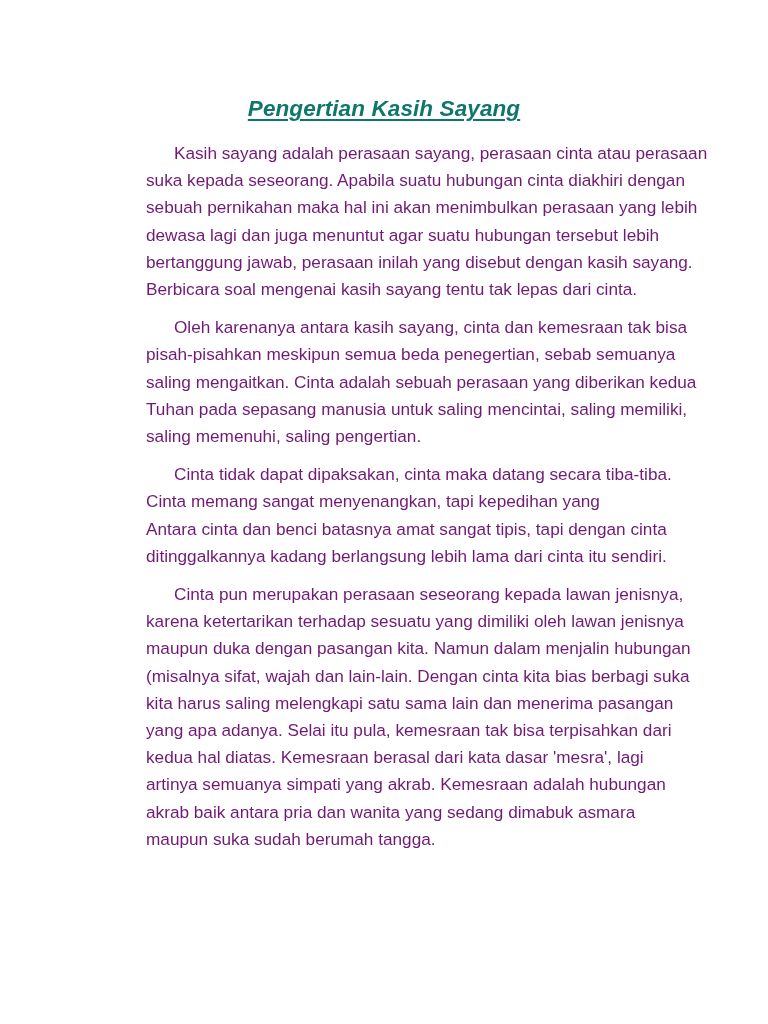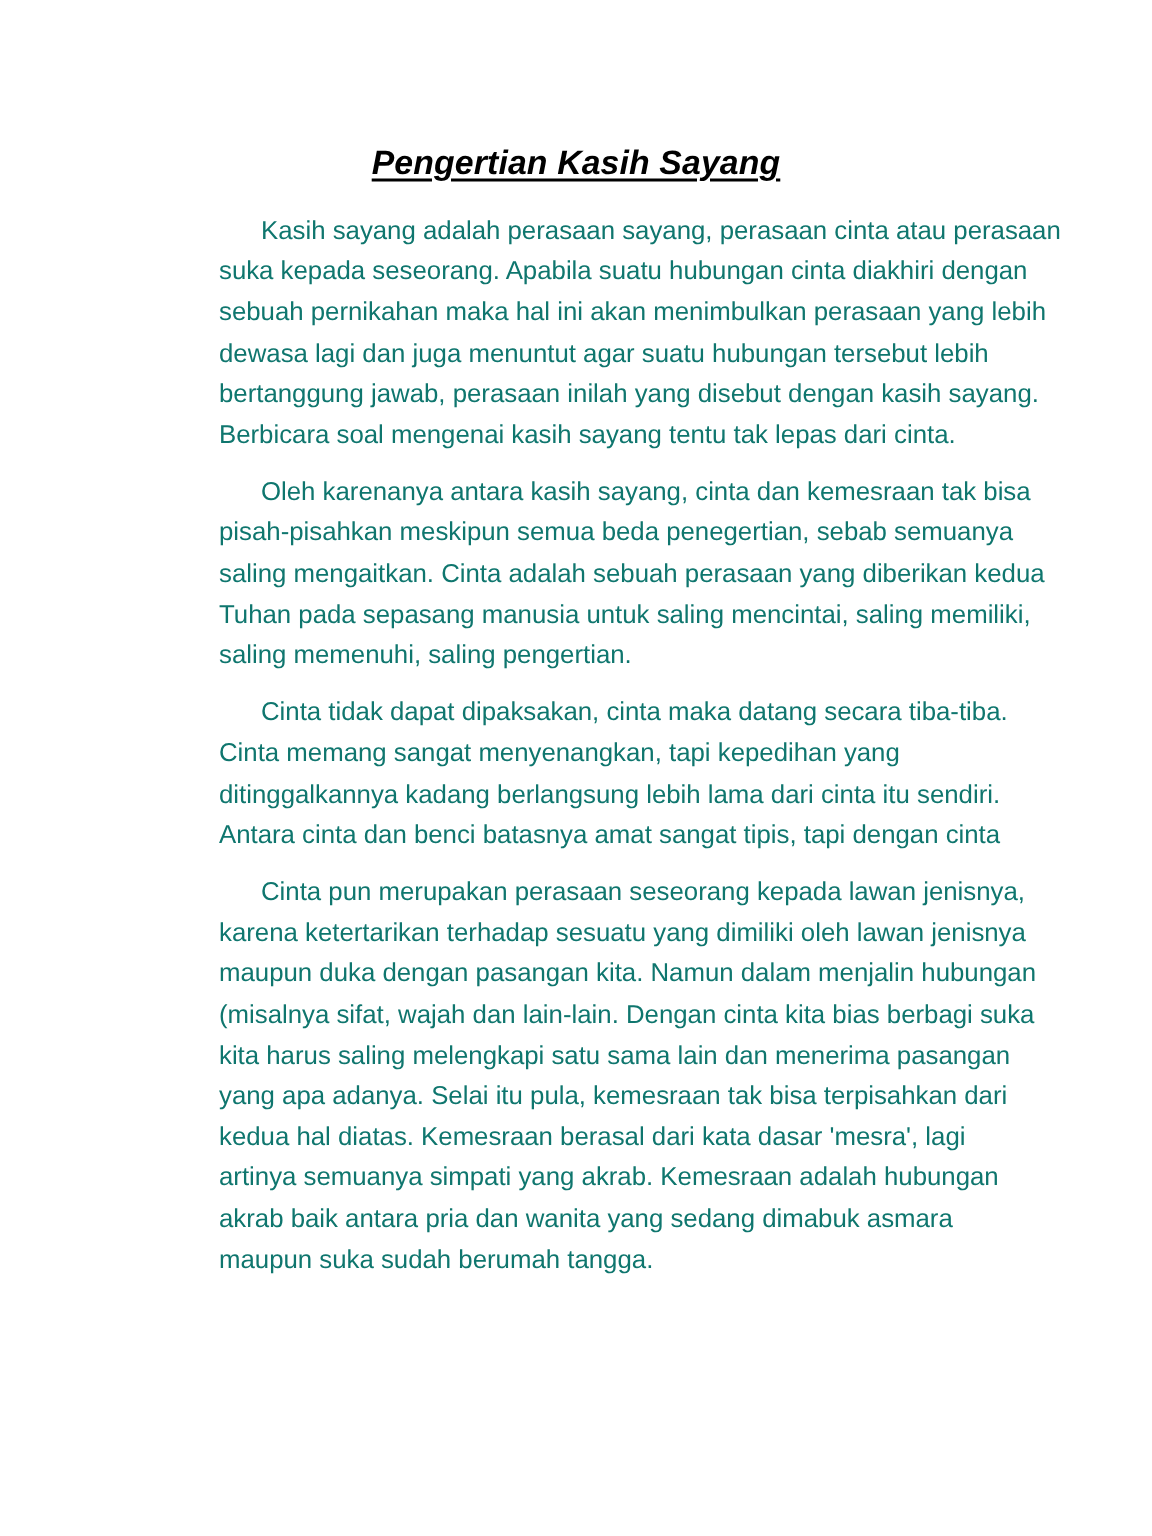--- a/index.html
+++ b/index.html
@@ -28,38 +28,38 @@
       left: 0;
       width: 768px;
       top: 96px;
       text-align: center;
       font-size: 22.5px;
       font-style: italic;
       font-weight: bold;
       text-decoration: underline;
       text-decoration-thickness: 1.5px;
       text-underline-offset: 3px;
-      color: #000000;
+      color: #0f766e;
       letter-spacing: 0.1px;
     }
     .body-text {
       position: absolute;
       left: 146px;
       top: 140px;
       width: 540px;
     }
     .para {
       margin: 0 0 11px 0;
     }
     .line {
       display: block;
       font-size: 17.2px;
       line-height: 27.2px;
       white-space: nowrap;
-      color: #0f766e;
+      color: #701a75;
     }
     .line.first {
       padding-left: 28px;
     }
   </style>
 </head>
 <body>
 
 <div class="page">
   <div class="title">Pengertian Kasih Sayang</div>
@@ -79,22 +79,22 @@
       <span class="line first">Oleh karenanya antara kasih sayang, cinta dan kemesraan tak bisa</span>
       <span class="line">pisah-pisahkan meskipun semua beda penegertian, sebab semuanya</span>
       <span class="line">saling mengaitkan. Cinta adalah sebuah perasaan yang diberikan kedua</span>
       <span class="line">Tuhan pada sepasang manusia untuk saling mencintai, saling memiliki,</span>
       <span class="line">saling memenuhi, saling pengertian.</span>
     </p>
 
     <p class="para">
       <span class="line first">Cinta tidak dapat dipaksakan, cinta maka datang secara tiba-tiba.</span>
       <span class="line">Cinta memang sangat menyenangkan, tapi kepedihan yang</span>
+      <span class="line">Antara cinta dan benci batasnya amat sangat tipis, tapi dengan cinta</span>
       <span class="line">ditinggalkannya kadang berlangsung lebih lama dari cinta itu sendiri.</span>
-      <span class="line">Antara cinta dan benci batasnya amat sangat tipis, tapi dengan cinta</span>
     </p>
 
     <p class="para">
       <span class="line first">Cinta pun merupakan perasaan seseorang kepada lawan jenisnya,</span>
       <span class="line">karena ketertarikan terhadap sesuatu yang dimiliki oleh lawan jenisnya</span>
       <span class="line">maupun duka dengan pasangan kita. Namun dalam menjalin hubungan</span>
       <span class="line">(misalnya sifat, wajah dan lain-lain. Dengan cinta kita bias berbagi suka</span>
       <span class="line">kita harus saling melengkapi satu sama lain dan menerima pasangan</span>
       <span class="line">yang apa adanya. Selai itu pula, kemesraan tak bisa terpisahkan dari</span>
       <span class="line">kedua hal diatas. Kemesraan berasal dari kata dasar 'mesra', lagi</span>

